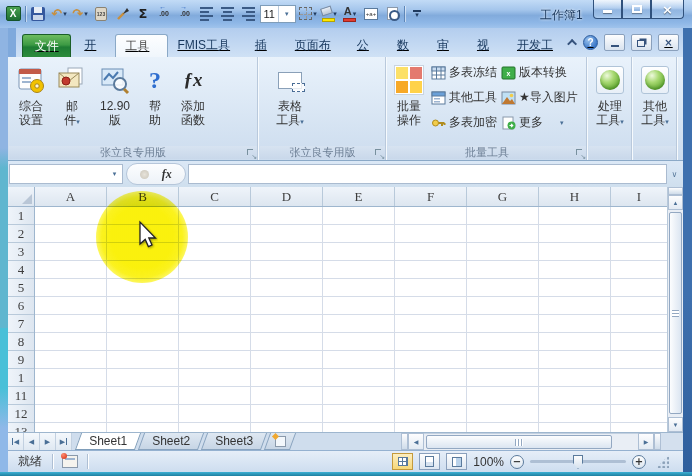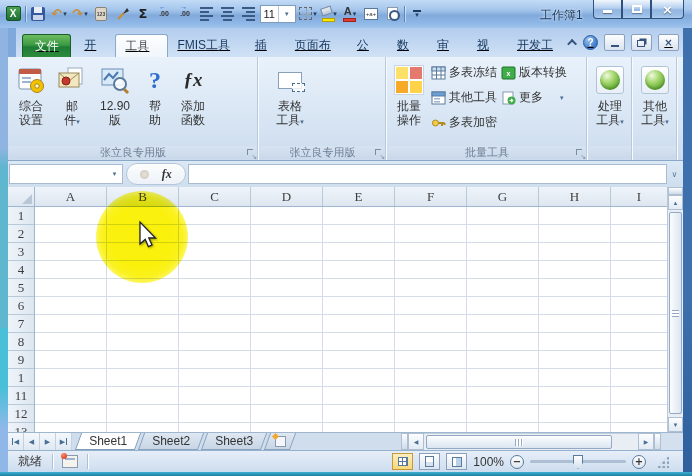--- a/index.html
+++ b/index.html
@@ -447,20 +447,28 @@
     <div class="smcol">
       <div class="rbtn-sm">
         <svg class="icon-svg" width="15" height="14">
             <rect x="1" y="1" width="13" height="12" rx="1" fill="#3fae49" stroke="#23722a"></rect>
             <text x="7.5" y="10" font-size="7" fill="#fff" text-anchor="middle" font-weight="bold">x</text>
           </svg>
         <span>版本转换</span>
       </div>
       <div class="rbtn-sm">
         <svg class="icon-svg" width="15" height="14">
+            <rect x="1" y="1" width="13" height="12" fill="#bfe0f5" stroke="#7a8aa0"></rect>
+            <circle cx="10.5" cy="4.5" r="1.8" fill="#f2cc4a"></circle>
+            <path d="M1,13 L6,6 L9,10 L11,8 L14,13 Z" fill="#c07830"></path>
+          </svg>
+        <span>★导入图片</span>
+      </div>
+      <div class="rbtn-sm">
+        <svg class="icon-svg" width="15" height="14">
             <rect x="2" y="1" width="10" height="12" fill="#fff" stroke="#8a99ab"></rect>
             <circle cx="10.5" cy="9.5" r="4" fill="#3fae49"></circle>
             <path d="M8.5,9.5 h3 m-1.4,-1.6 l1.6,1.6 l-1.6,1.6" stroke="#fff" stroke-width="1.2" fill="none"></path>
           </svg>
         <span>更多</span>
         <span class="dd" style="margin-left:14px">▾</span>
       </div>
     </div>
     <div class="glabel">批量工具</div>
     <div class="dlauncher"></div>

